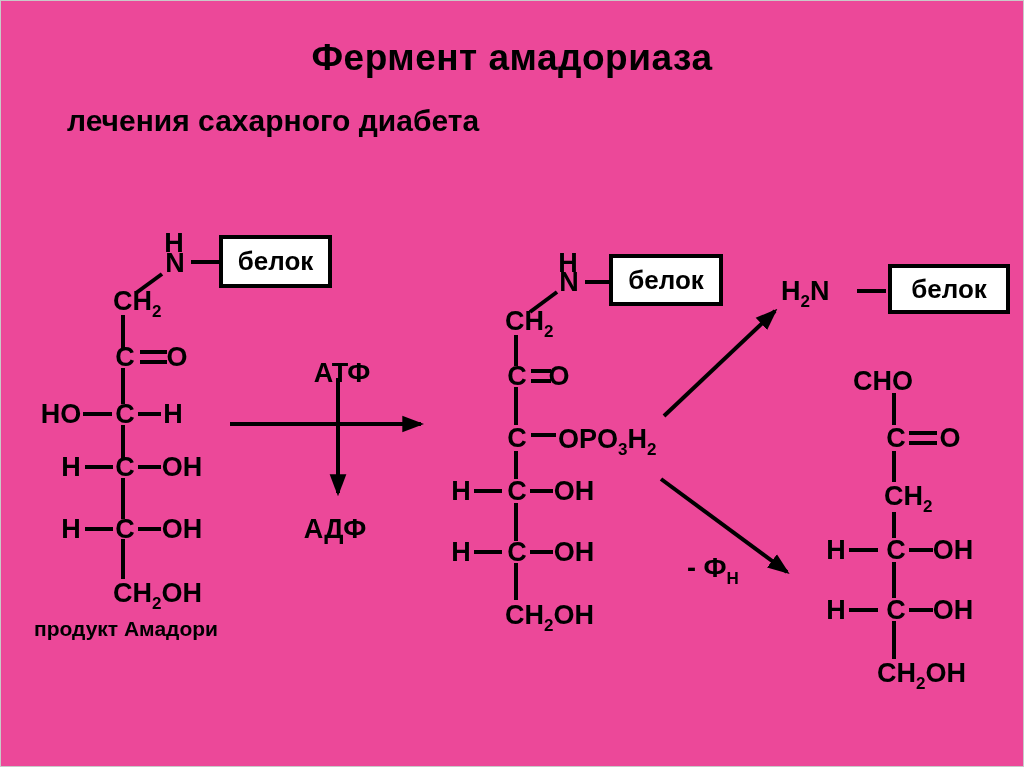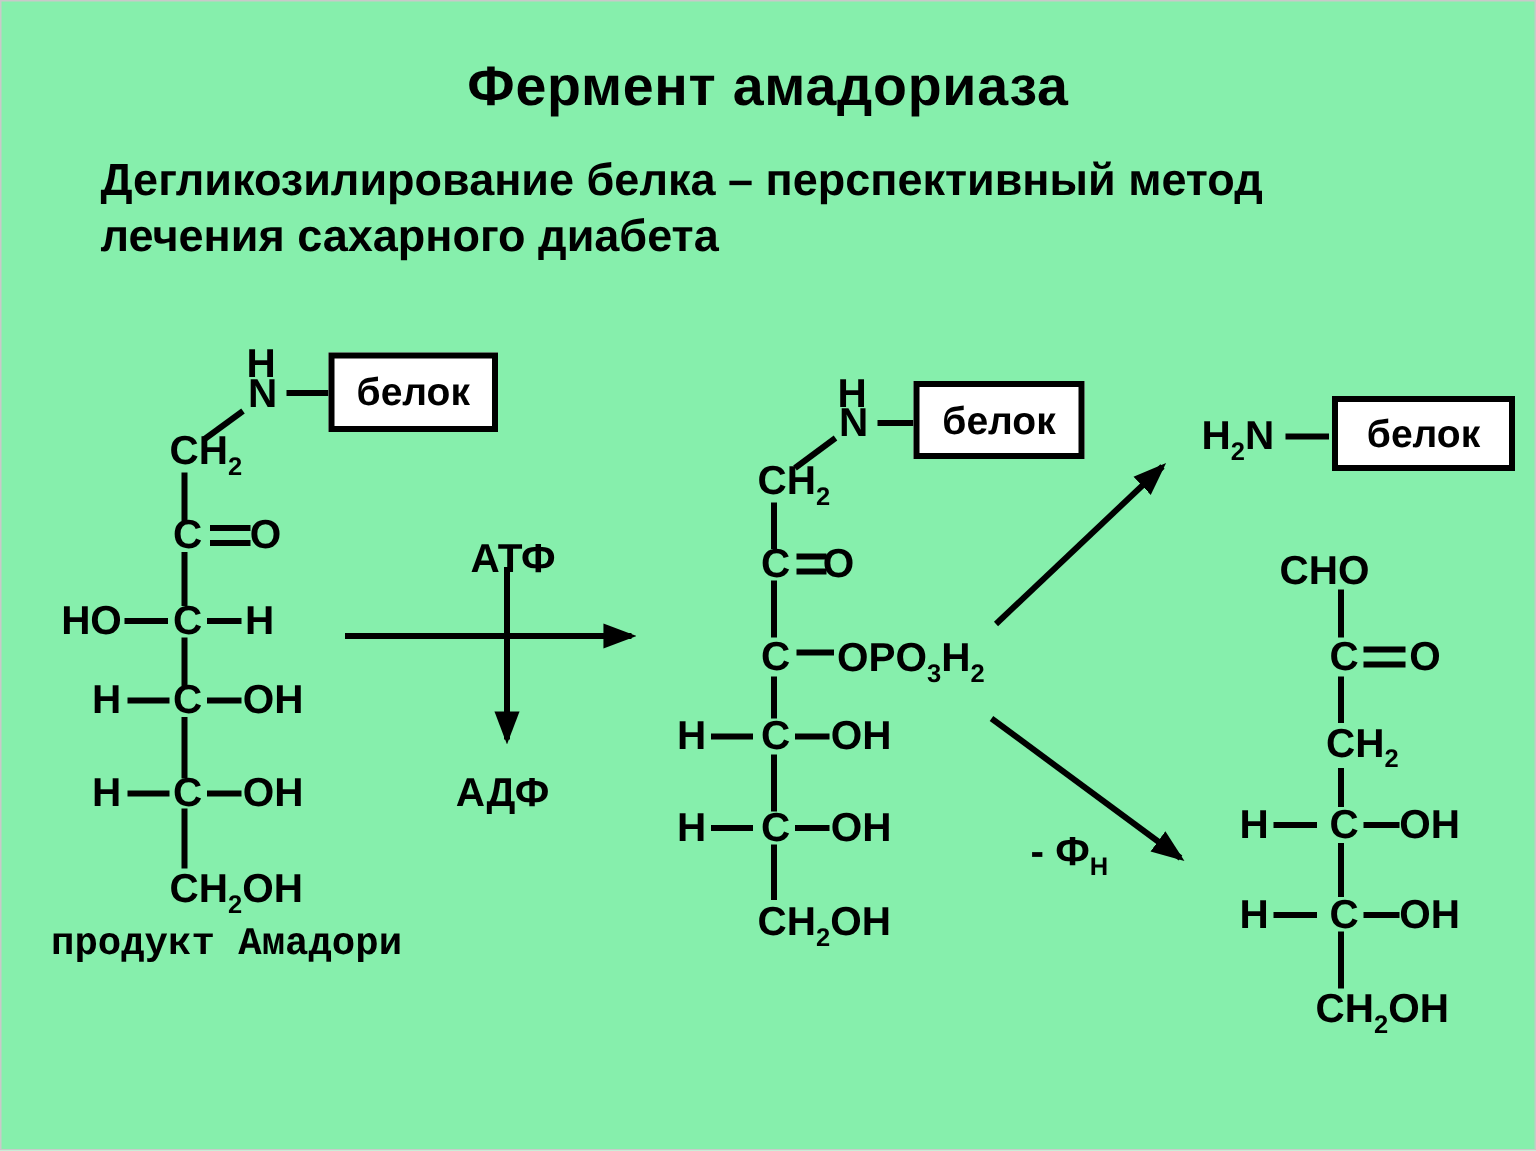--- a/index.html
+++ b/index.html
@@ -1,17 +1,17 @@
 <!DOCTYPE html>
 <html><head>
 <meta charset="utf-8">
 <style>
   html,body { margin:0; padding:0; background:#fff; }
   .slide {
-    position:relative; width:1024px; height:767px; background:#86efac;
+    position:relative; width:1024px; height:767px; background:#ec4899;
     border:1px solid #c9c9c9; box-sizing:border-box; overflow:hidden;
     font-family:"Liberation Sans", sans-serif; color:#000; font-weight:700;
   }
   .title {
     position:absolute; top:36px; left:0; width:100%; text-align:center;
     font-size:37px; line-height:42px; letter-spacing:0.5px;
   }
   .subtitle {
     position:absolute; left:66px; top:101px; font-size:30px; line-height:37px;
     white-space:nowrap;
@@ -25,31 +25,30 @@
     line-height:1; white-space:nowrap;
   }
   .sub { font-size:17px; display:inline-block; transform:translateY(7px); }
   .vbond { position:absolute; width:4px; background:#000; }
   .hbond { position:absolute; height:4px; background:#000; }
   .pbox {
     position:absolute; box-sizing:border-box; border:4px solid #000;
     display:flex; align-items:center; justify-content:center; font-size:26px;
     background:#fff;
   }
-  .caption { position:absolute; transform:translateY(-50%); font-size:26px; white-space:nowrap;font-family:Liberation Mono, monospace; }
+  .caption { position:absolute; transform:translateY(-50%); font-size:21px; white-space:nowrap; }
   .arrows { position:absolute; left:0; top:0; }
 </style>
 </head>
 <body>
 
 <div class="slide">
 
   <div class="title">Фермент амадориаза</div>
   <div class="subtitle">
-    <div>Дегликозилирование белка – перспективный метод</div>
     <div>лечения сахарного диабета</div>
   </div>
 
   <svg class="arrows" width="1024" height="767" viewBox="0 0 1024 767">
     <defs>
       <marker id="ah" viewBox="0 0 10 10" refX="8.5" refY="5" markerWidth="5.5" markerHeight="5.5" orient="auto">
         <polygon points="0,1.2 10,5 0,8.8" fill="#000"></polygon>
       </marker>
     </defs>
     <line x1="161" y1="273" x2="135" y2="292" stroke="#000" stroke-width="4"></line>
@@ -146,21 +145,21 @@
   <div class="hbond" style="left:473px;top:549px;width:28px"></div>
   <div class="atom" style="left:516px;top:551px">C</div>
   <div class="hbond" style="left:529px;top:549px;width:23px"></div>
   <div class="atom" style="left:573px;top:551px">OH</div>
   <div class="vbond" style="left:513px;top:562px;height:37px"></div>
 
   <div class="atomL" style="left:504px;top:614px">
     <span>CH</span><span class="sub">2</span><span>OH</span>
   </div>
 
-  <div class="atomL" style="left:800px;top:290px">
+  <div class="atomL" style="left:780px;top:290px">
     <span>H</span><span class="sub">2</span><span>N</span>
   </div>
   <div class="hbond" style="left:856px;top:288px;width:29px"></div>
   <div class="pbox" style="left:887px;top:263px;width:122px;height:50px">
     <span>белок</span>
   </div>
 
   <div class="atomL" style="left:852px;top:380px">CHO</div>
   <div class="vbond" style="left:891px;top:392px;height:32px"></div>
 

